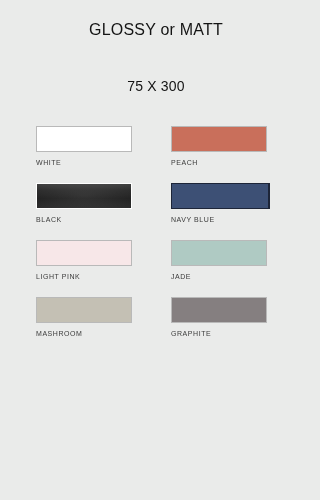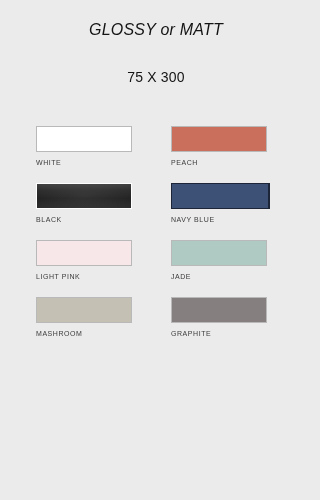--- a/index.html
+++ b/index.html
@@ -27,29 +27,28 @@
     padding-top: 20px;
     text-align: center;
   }
   .title {
     font-size: 16px;
     font-weight: 400;
     color: #141414;
     letter-spacing: 0.2px;
     line-height: 1.2;
     margin: 0;
-    font-style: italic;
   }
   .subtitle {
     font-size: 14px;
     font-weight: 400;
     color: #141414;
     letter-spacing: 0.2px;
     line-height: 1.2;
-    margin: 8px;
+    margin: 17px;
     padding-top: 22px;
     text-align: center;
   }
 
   
   .swatch-grid {
     position: absolute;
     left: 0;
     top: 126px;
     width: 312px;

